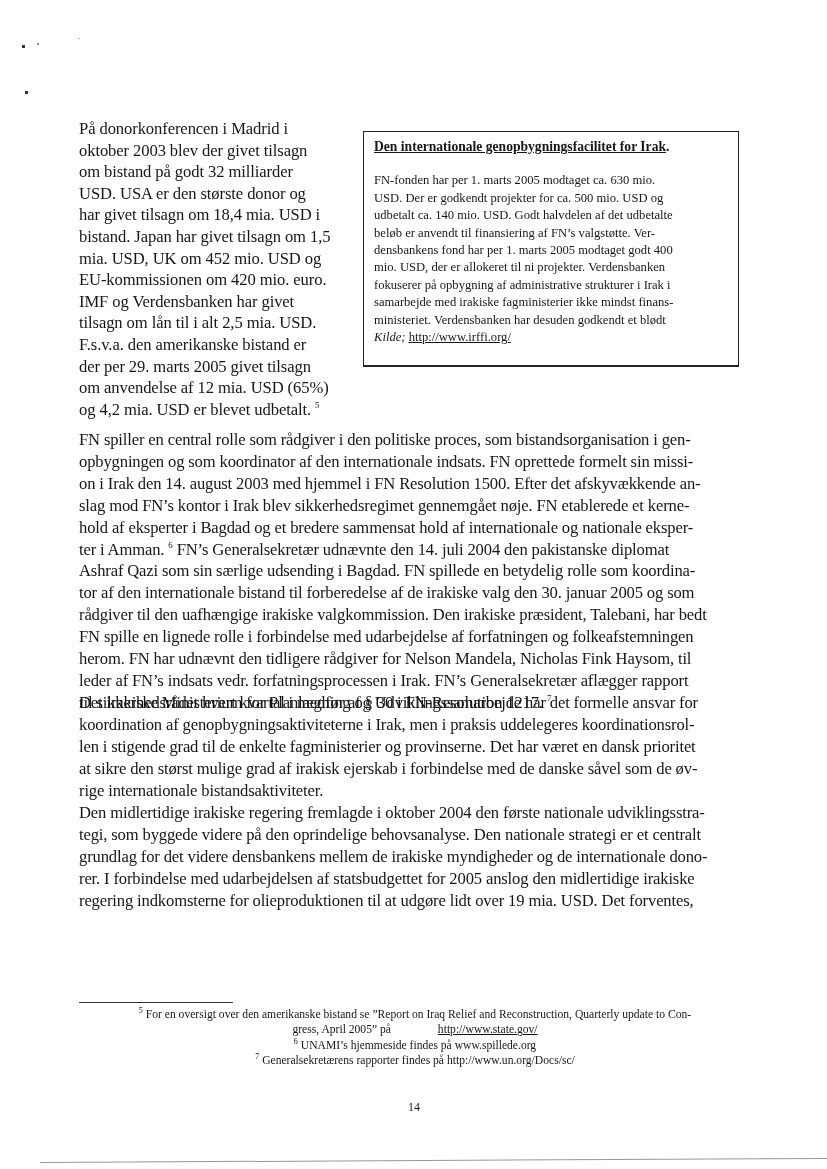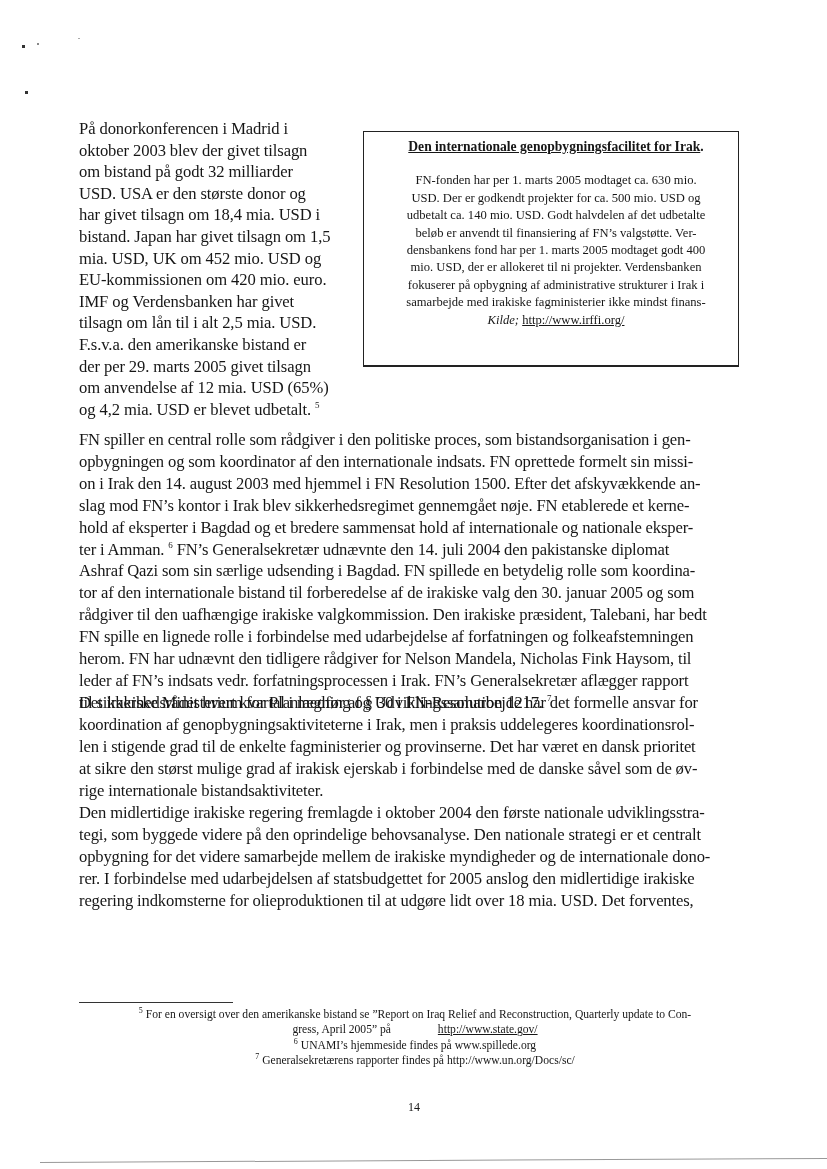--- a/index.html
+++ b/index.html
@@ -18,21 +18,21 @@
     position: absolute; left: 79px; top: 118px; width: 275px;
     font-size: 16.6px; line-height: 21.6px; letter-spacing: -0.1px;
   }
   .left-col .line { white-space: nowrap; display: block; }
   sup { font-size: 9px; vertical-align: super; line-height: 0; }
 
   .box {
     position: absolute; left: 363px; top: 131px; width: 376px; height: 236px;
     border: 1.5px solid #222; border-bottom-width: 2px;
     padding: 6px 0 0 10px; box-sizing: border-box;
-    font-size: 12.6px; line-height: 17.4px; text-align: center;
+    font-size: 12.6px; line-height: 17.4px;
   }
   .box-title {
     font-weight: bold; text-decoration: underline; font-size: 13.6px;
     margin: 0 0 17px 0; white-space: nowrap;
   }
   .box .line { display: block; white-space: nowrap; }
   .box .src-label { font-style: italic; }
   .box a { color: #161616; text-decoration: underline; }
 
   .body-text {
@@ -91,20 +91,21 @@
 <div class="box">
   <div class="box-title"><span>Den internationale genopbygningsfacilitet for Irak</span><span style="text-decoration:none;display:inline-block">.</span></div>
   <span class="line">FN-fonden har per 1. marts 2005 modtaget ca. 630 mio.</span>
   <span class="line">USD. Der er godkendt projekter for ca. 500 mio. USD og</span>
   <span class="line">udbetalt ca. 140 mio. USD. Godt halvdelen af det udbetalte</span>
   <span class="line">beløb er anvendt til finansiering af FN’s valgstøtte. Ver-</span>
   <span class="line">densbankens fond har per 1. marts 2005 modtaget godt 400</span>
   <span class="line">mio. USD, der er allokeret til ni projekter. Verdensbanken</span>
   <span class="line">fokuserer på opbygning af administrative strukturer i Irak i</span>
   <span class="line">samarbejde med irakiske fagministerier ikke mindst finans-</span>
+  <span class="line">ministeriet. Verdensbanken har desuden godkendt et blødt</span>
   <span class="line"><span class="src-label">Kilde;</span> <a>http://www.irffi.org/</a></span>
 </div>
 
 <div class="body-text p1">
   <span class="line">FN spiller en central rolle som rådgiver i den politiske proces, som bistandsorganisation i gen-</span>
   <span class="line">opbygningen og som koordinator af den internationale indsats. FN oprettede formelt sin missi-</span>
   <span class="line">on i Irak den 14. august 2003 med hjemmel i FN Resolution 1500. Efter det afskyvækkende an-</span>
   <span class="line">slag mod FN’s kontor i Irak blev sikkerhedsregimet gennemgået nøje. FN etablerede et kerne-</span>
   <span class="line">hold af eksperter i Bagdad og et bredere sammensat hold af internationale og nationale eksper-</span>
   <span class="line"><span>ter i Amman.</span> <sup>6</sup><span> FN’s Generalsekretær udnævnte den 14. juli 2004 den pakistanske diplomat</span></span>
@@ -121,23 +122,23 @@
   <span class="line">Det irakiske Ministerium for Planlægning og Udviklingssamarbejde har det formelle ansvar for</span>
   <span class="line">koordination af genopbygningsaktiviteterne i Irak, men i praksis uddelegeres koordinationsrol-</span>
   <span class="line">len i stigende grad til de enkelte fagministerier og provinserne. Det har været en dansk prioritet</span>
   <span class="line">at sikre den størst mulige grad af irakisk ejerskab i forbindelse med de danske såvel som de øv-</span>
   <span class="line">rige internationale bistandsaktiviteter.</span>
 </div>
 
 <div class="body-text p3">
   <span class="line">Den midlertidige irakiske regering fremlagde i oktober 2004 den første nationale udviklingsstra-</span>
   <span class="line">tegi, som byggede videre på den oprindelige behovsanalyse. Den nationale strategi er et centralt</span>
-  <span class="line">opbygning for det videre samarbejde mellem de irakiske myndigheder og de internationale dono-</span>
+  <span class="line">grundlag for det videre densbankens mellem de irakiske myndigheder og de internationale dono-</span>
   <span class="line">rer. I forbindelse med udarbejdelsen af statsbudgettet for 2005 anslog den midlertidige irakiske</span>
-  <span class="line">regering indkomsterne for olieproduktionen til at udgøre lidt over 18 mia. USD. Det forventes,</span>
+  <span class="line">regering indkomsterne for olieproduktionen til at udgøre lidt over 19 mia. USD. Det forventes,</span>
 </div>
 
 <div class="fn-rule"></div>
 
 <div class="footnotes">
   <span class="line"><sup>5</sup><span> For en oversigt over den amerikanske bistand se ”Report on Iraq Relief and Reconstruction, Quarterly update to Con-</span></span>
   <span class="line"><span>gress, April 2005” på </span><a>http://www.state.gov/</a></span>
   <span class="line"><sup>6</sup><span> UNAMI’s hjemmeside findes på www.spillede.org</span></span>
   <span class="line"><sup>7</sup><span>  Generalsekretærens rapporter findes på http://www.un.org/Docs/sc/</span></span>
 </div>

